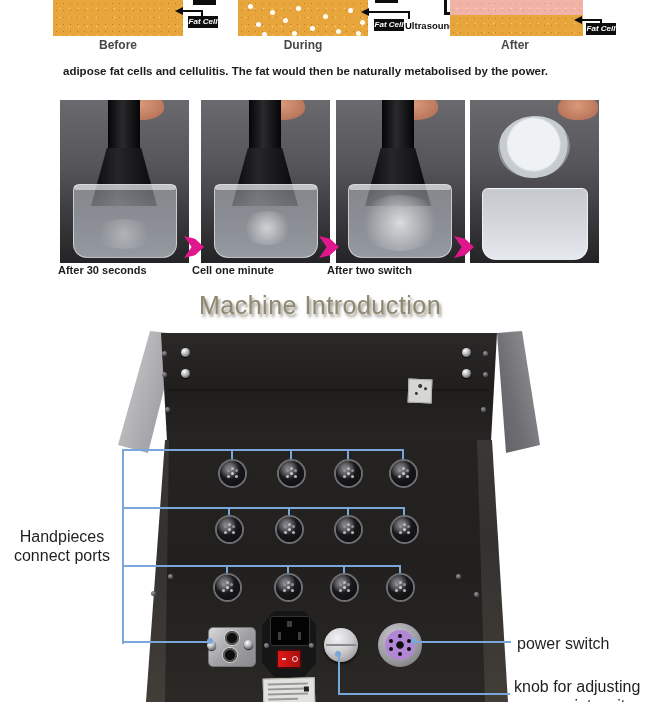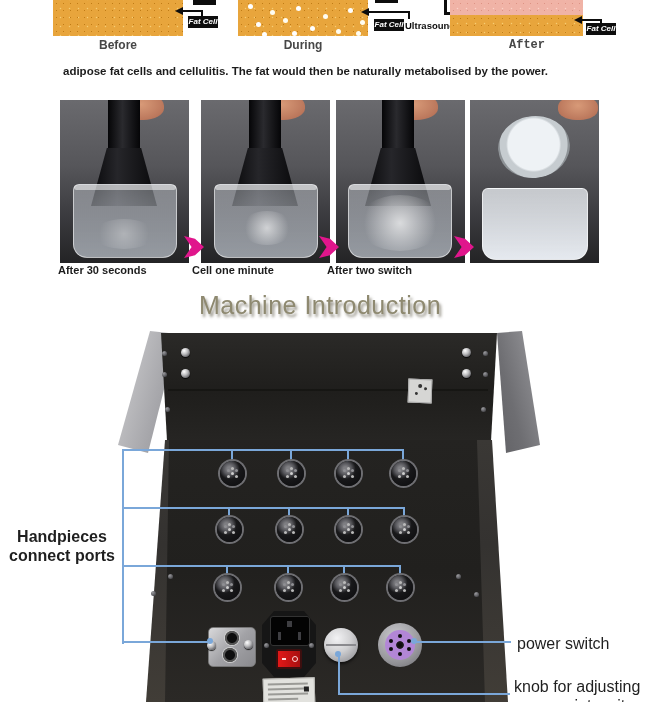--- a/index.html
+++ b/index.html
@@ -94,21 +94,21 @@
   <div class="abs" style="left:444px;top:0;width:9px;height:12px;border-left:3px solid #0d0d0d;border-bottom:3px solid #0d0d0d;"></div>
   <div class="abs pinkpanel" style="left:450px;top:0;width:133px;height:15px;"></div>
   <div class="abs fatpanel" style="left:450px;top:15px;width:133px;height:21px;"></div>
   <div class="abs arrowhead" style="left:574px;top:16px;"></div>
   <div class="abs elbow-h" style="left:581px;top:19px;width:21px;height:2px;"></div>
   <div class="abs elbow-v" style="left:600px;top:19px;width:2px;height:5px;"></div>
   <div class="abs fatlabel" style="left:586px;top:23px;">Fat Cell</div>
 
   <div class="abs cap" style="left:53px;top:38px;">Before</div>
   <div class="abs cap" style="left:238px;top:38px;">During</div>
-  <div class="abs cap" style="left:462px;top:38px;font-family:Liberation Mono, monospace;">After</div>
+  <div class="abs cap" style="left:450px;top:38px;">After</div>
 
   <div class="abs desc" style="left:63px;top:64px;width:540px;">
     <div>adipose fat cells and cellulitis. The fat would then be naturally metabolised by the power.</div>
   </div>
 
   <div class="abs photo" style="left:60px;top:100px;">
     <div class="abs hand" style="left:58px;top:-6px;width:46px;height:26px;"></div>
     <div class="abs wandstem" style="left:48px;top:0;width:32px;height:50px;"></div>
     <div class="abs wandcone" style="left:31px;top:48px;width:66px;height:58px;"></div>
     <div class="abs beaker" style="left:13px;top:84px;width:102px;height:72px;">
@@ -259,21 +259,21 @@
 
   <div class="abs blue" style="left:122px;top:449px;width:2px;height:195px;"></div>
   <div class="abs blue" style="left:122px;top:641px;width:90px;height:2px;"></div>
   <div class="abs bdot" style="left:207px;top:638px;"></div>
   <div class="abs blue" style="left:415px;top:641px;width:96px;height:2px;"></div>
   <div class="abs bdot" style="left:411px;top:638px;"></div>
   <div class="abs bdot" style="left:335px;top:651px;"></div>
   <div class="abs blue" style="left:338px;top:654px;width:2px;height:41px;"></div>
   <div class="abs blue" style="left:338px;top:693px;width:172px;height:2px;"></div>
 
-  <div class="abs mlabel" style="left:6px;top:527px;width:112px;text-align:center;font-weight:bold;">
+  <div class="abs mlabel" style="left:6px;top:527px;width:112px;text-align:center;">
     <div>Handpieces</div>
     <div>connect ports</div>
   </div>
   <div class="abs mlabel" style="left:517px;top:634px;">power switch</div>
   <div class="abs mlabel" style="left:514px;top:677px;width:140px;">
     <div>knob for adjusting</div>
     <div>vacuum intensity</div>
   </div>
 
 </div>

